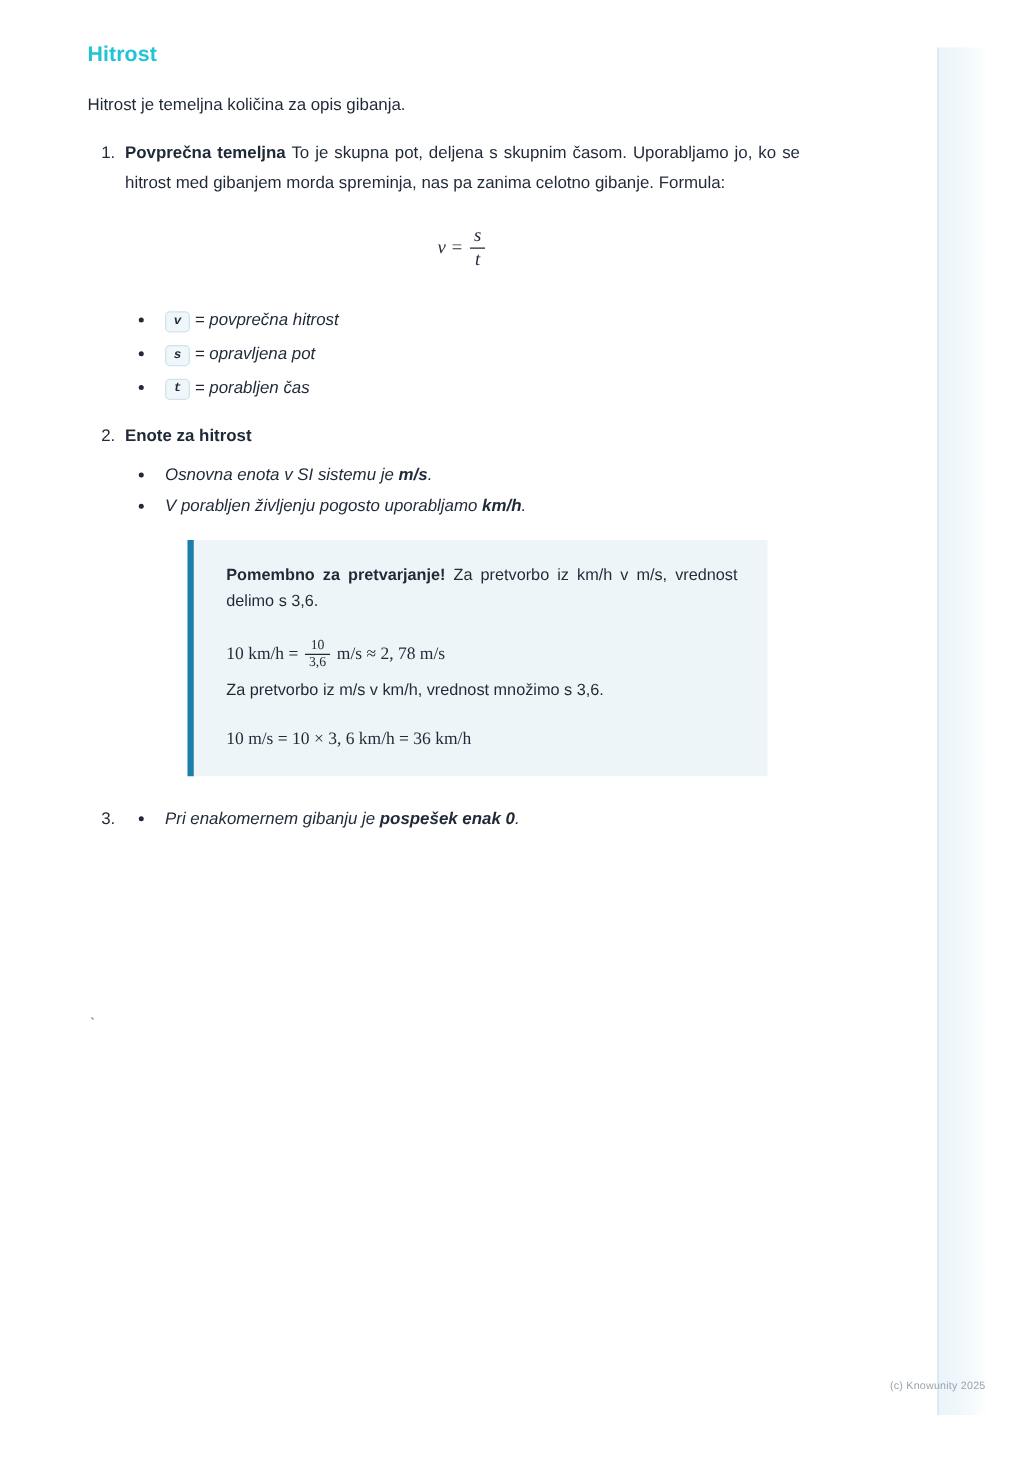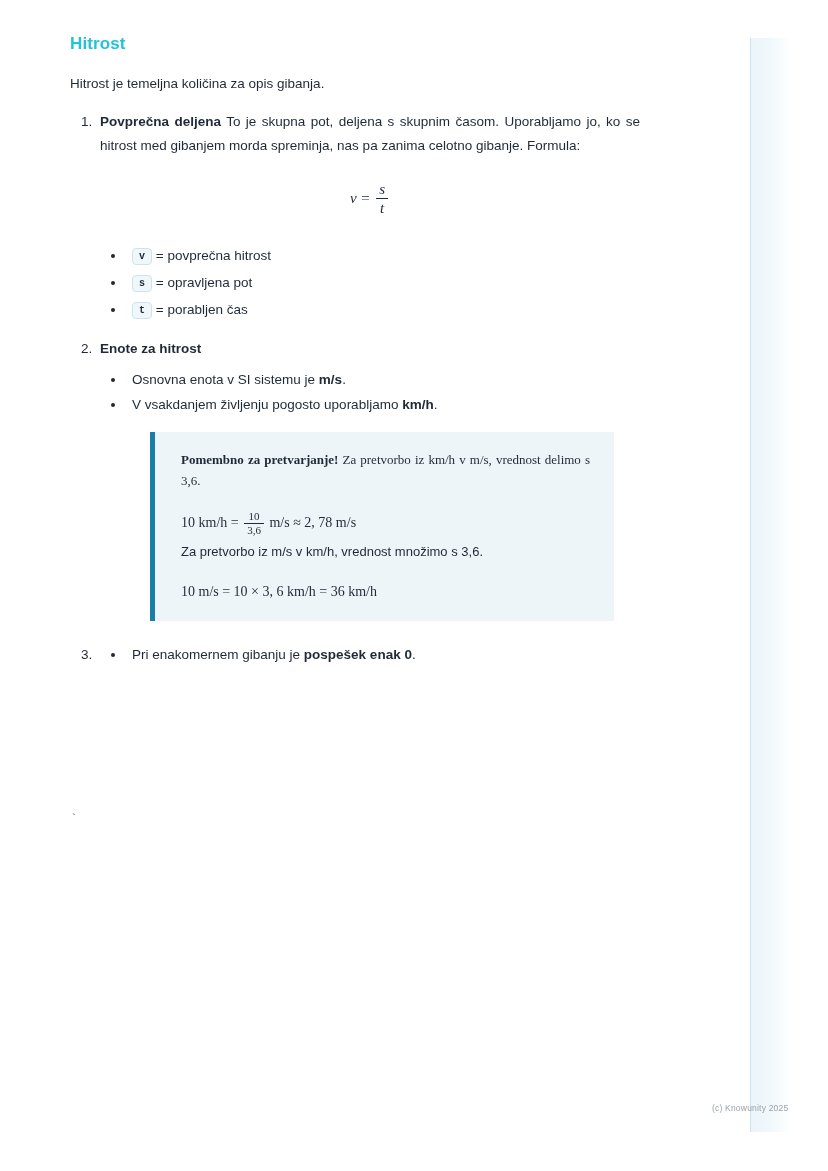--- a/index.html
+++ b/index.html
@@ -98,20 +98,21 @@
     padding: 0 3px;
     line-height: 1.25;
   }
 
   ul.sub-list {
     list-style: disc;
     margin: 6px 0 6px 0;
     padding-left: 26px;
     font-size: 13.5px;
     line-height: 2.0;
+    font-style: italic;
   }
   ul.sub-list > li {
     padding-left: 6px;
   }
   ul.sub-list.tight {
     line-height: 1.9;
   }
 
   code.var {
     display: inline-block;
@@ -134,21 +135,21 @@
     padding: 18px 24px 18px 26px;
     width: 464px;
     box-sizing: border-box;
   }
   .callout p {
     margin: 0;
     font-size: 13px;
     line-height: 1.6;
     color: #1f2937;
   }
-  .callout p.justified { text-align: justify; font-family: Liberation Serif, serif; }
+  .callout p.justified { text-align: justify; }
   .callout .math {
     font-family: "Liberation Serif", serif;
     font-size: 14px;
     margin-top: 18px;
   }
   .callout .math .frac {
     font-size: 11px;
   }
 
   .backtick {
@@ -180,21 +181,21 @@
   <div class="content">
 
     <h1 class="title">Hitrost</h1>
 
     <p class="intro">Hitrost je temeljna količina za opis gibanja.</p>
 
     <ol class="main-list">
 
       <li>
         <span class="justified" style="display:block;">
-          <span class="b">Povprečna deljena</span><span> To je skupna pot, deljena s skupnim časom. Uporabljamo jo, ko se hitrost med gibanjem morda spreminja, nas pa zanima celotno gibanje. Formula:</span>
+          <span class="b">Povprečna temeljna</span><span> To je skupna pot, deljena s skupnim časom. Uporabljamo jo, ko se hitrost med gibanjem morda spreminja, nas pa zanima celotno gibanje. Formula:</span>
         </span>
 
         <div class="formula-block">
           <span>v =</span>
           <span class="frac">
             <span class="num">s</span>
             <span class="den">t</span>
           </span>
         </div>
 
@@ -215,21 +216,21 @@
       </li>
 
       <li style="margin-top:14px;">
         <span class="b">Enote za hitrost</span>
 
         <ul class="sub-list tight">
           <li>
             <span>Osnovna enota v SI sistemu je </span><span class="b">m/s</span><span>.</span>
           </li>
           <li>
-            <span>V vsakdanjem življenju pogosto uporabljamo </span><span class="b">km/h</span><span>.</span>
+            <span>V porabljen življenju pogosto uporabljamo </span><span class="b">km/h</span><span>.</span>
           </li>
         </ul>
 
         <div class="callout">
           <p class="justified">
             <span class="b">Pomembno za pretvarjanje!</span><span> Za pretvorbo iz km/h v m/s, vrednost delimo s 3,6.</span>
           </p>
           <p class="math">
             <span>10 km/h =</span>
             <span class="frac">

